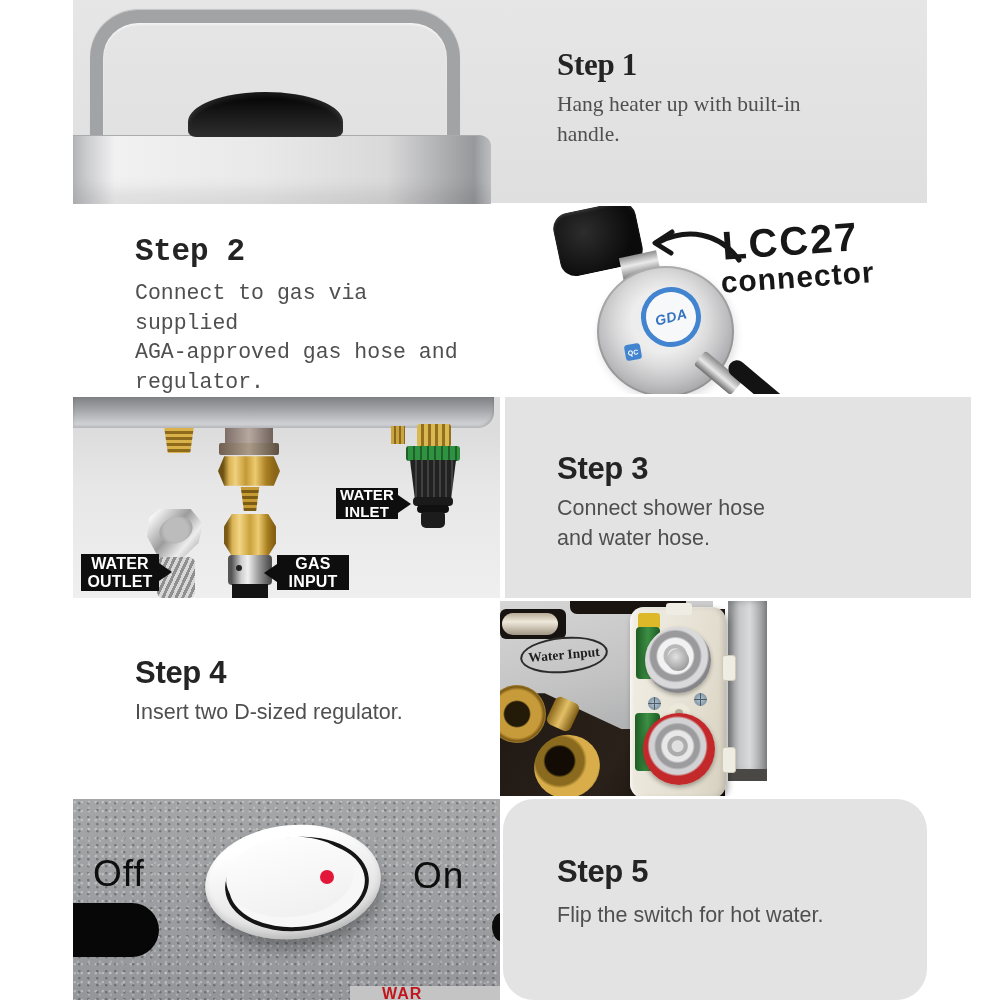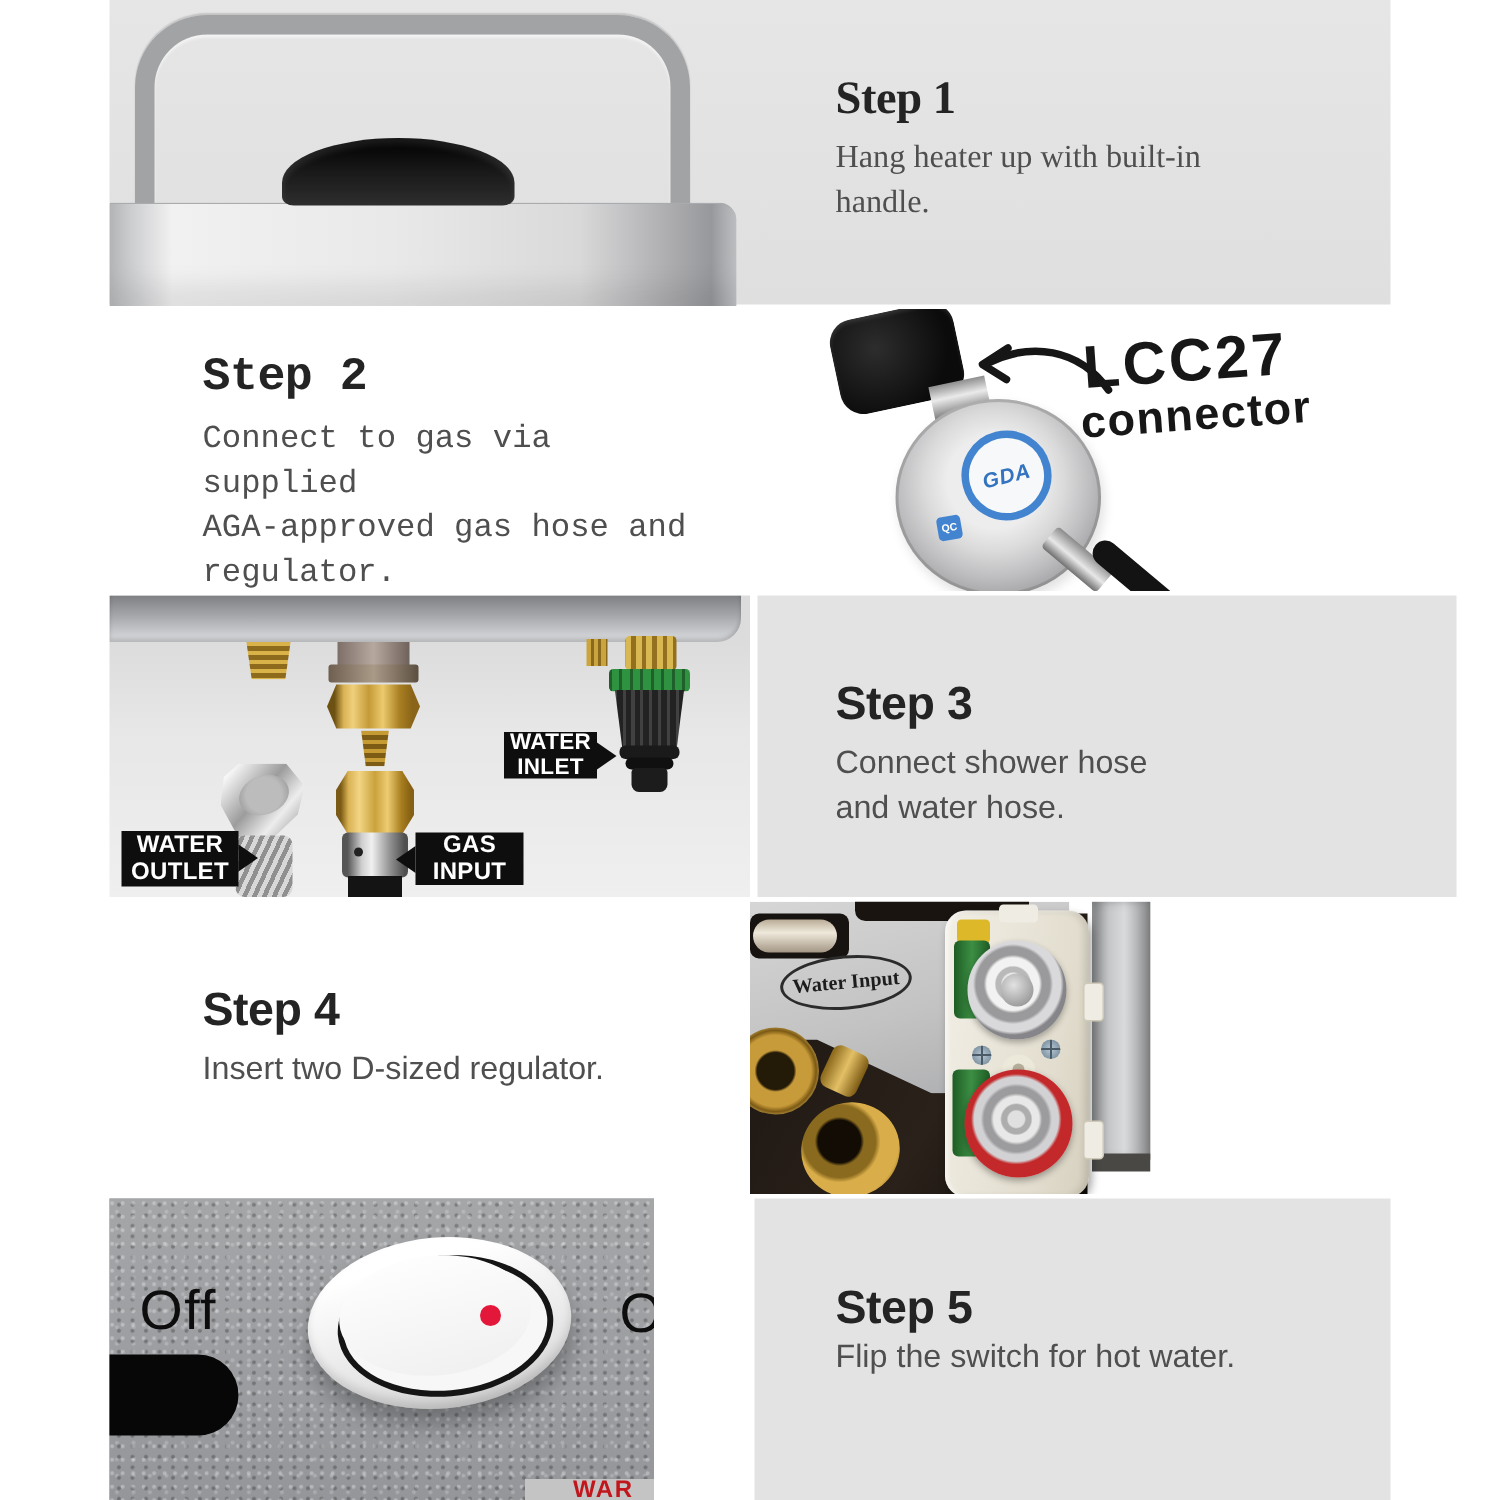--- a/index.html
+++ b/index.html
@@ -153,27 +153,27 @@
   .holder-hole{left:38px;top:96px;width:22px;height:20px;border-radius:50%;background:#ece8da;}
   .holder-hole-in{left:45px;top:102px;width:8px;height:8px;border-radius:50%;background:#b5ae9a;}
   .batt-green-b{left:5px;top:106px;width:25px;height:58px;border-radius:4px;
                 background:linear-gradient(90deg,#1e5c24,#3c8f44 50%,#1e5c24);}
   .batt-red{left:13px;top:106px;width:72px;height:72px;border-radius:50%;box-shadow:0 2px 5px rgba(0,0,0,.35);
             background:radial-gradient(circle at 48% 46%,#e0e0e0 0 10%,#adadad 12% 18%,#e8e8e8 20% 28%,#9c9c9e 32% 40%,#d2d2d4 44% 52%,#c3282a 56% 84%,#801212 86% 92%,#d9d9db 94% 100%);}
   .tab-rt{left:92px;top:48px;width:12px;height:24px;border-radius:3px;background:#efece3;border:1px solid #cfc9b8;}
   .tab-rb{left:92px;top:140px;width:12px;height:24px;border-radius:3px;background:#efece3;border:1px solid #cfc9b8;}
 
   
-  .r5-photo{left:73px;top:799px;width:363px;height:201px;overflow:hidden;background-color:#9b9d9f;
+  .r5-photo{left:73px;top:799px;width:427px;height:201px;overflow:hidden;background-color:#9b9d9f;
             background-image:radial-gradient(circle at 25% 35%,rgba(255,255,255,.30) 0 1px,transparent 1.6px),
                              radial-gradient(circle at 70% 60%,rgba(0,0,0,.25) 0 1px,transparent 1.6px),
                              radial-gradient(circle at 45% 80%,rgba(255,255,255,.20) 0 1px,transparent 1.6px),
                              linear-gradient(180deg,#a4a6a8,#94969a);
             background-size:7px 9px,9px 7px,11px 11px,100% 100%;}
-  .r5-panel{left:503px;top:799px;width:424px;height:201px;}
+  .r5-panel{left:503px;top:799px;width:424px;height:201px;border-radius:31px;}
   .r5-text{left:54px;top:56px;width:340px;}
   .sw-off{left:20px;top:54px;font-size:37px;color:#0d0d0d;letter-spacing:1px;}
   .sw-on{left:340px;top:56px;font-size:37px;color:#0d0d0d;letter-spacing:1px;}
   .sw-outer{left:132px;top:26px;width:176px;height:114px;border-radius:50%;transform:rotate(-5deg);
             background:linear-gradient(170deg,#ffffff 20%,#e4e4e4 70%,#c9c9c9);
             box-shadow:0 10px 14px rgba(0,0,0,.28),inset 0 -4px 6px rgba(0,0,0,.12);}
   .sw-ring{left:152px;top:38px;width:136px;height:86px;border-radius:50%;border:4px solid #151515;
            background:#f7f7f7;transform:rotate(-5deg);}
   .sw-face{left:153px;top:38px;width:128px;height:80px;border-radius:50%;transform:rotate(-5deg);
            background:linear-gradient(170deg,#ffffff,#efefef);}
@@ -306,17 +306,17 @@
     <div class="abs sw-on">On</div>
     <div class="abs r5-pill"></div>
     <div class="abs r5-hole"></div>
     <div class="abs warn-label">
       <span class="warn-text">WAR</span>
     </div>
   </div>
   <div class="abs panel r5-panel">
     <div class="abs r5-text">
       <div class="step-title">Step 5</div>
-      <div class="step-body pre" style="margin-top:1px">Flip the switch for hot water.</div>
+      <div class="step-body pre" style="margin-top:12px">Flip the switch for hot water.</div>
     </div>
   </div>
 
 </div>
 
 </body></html>

